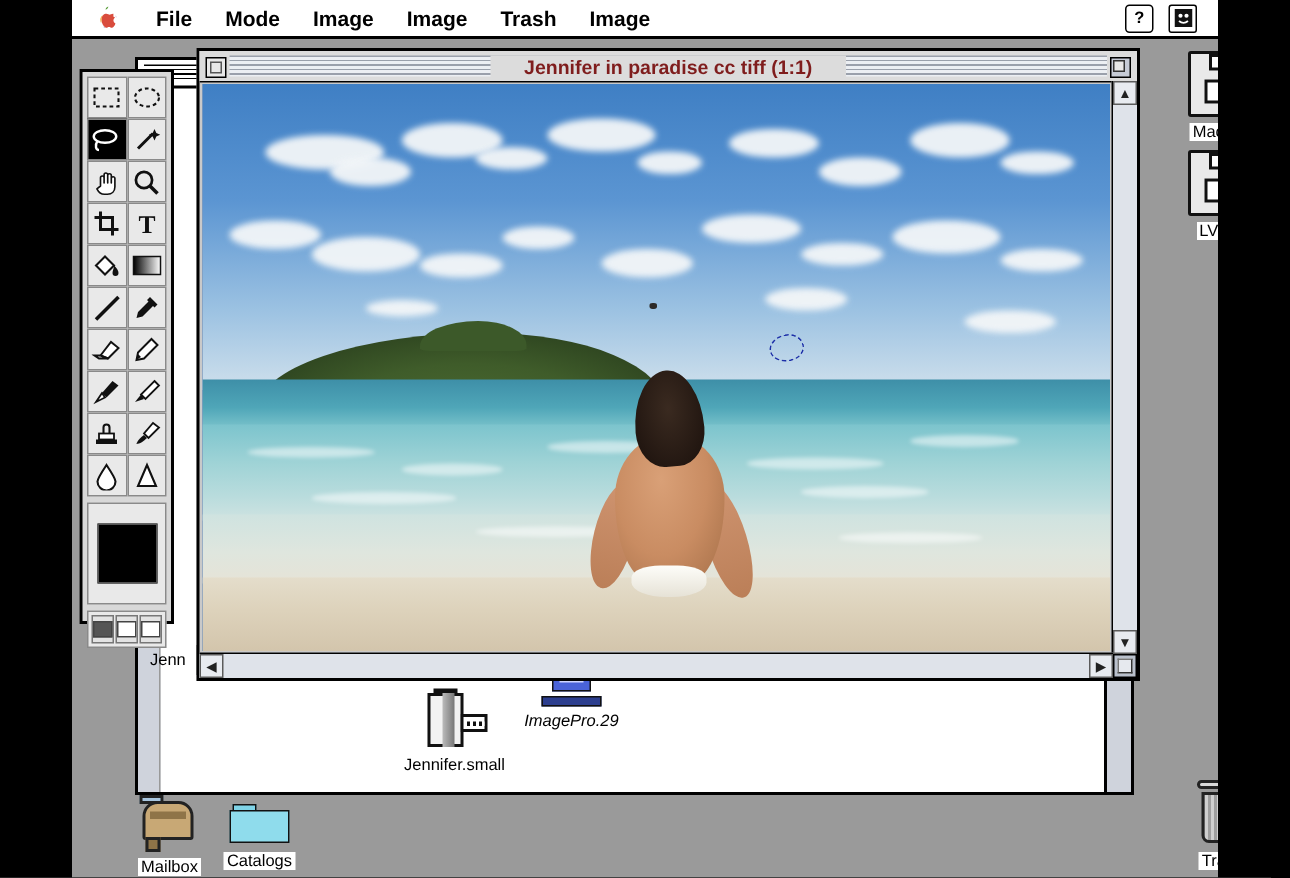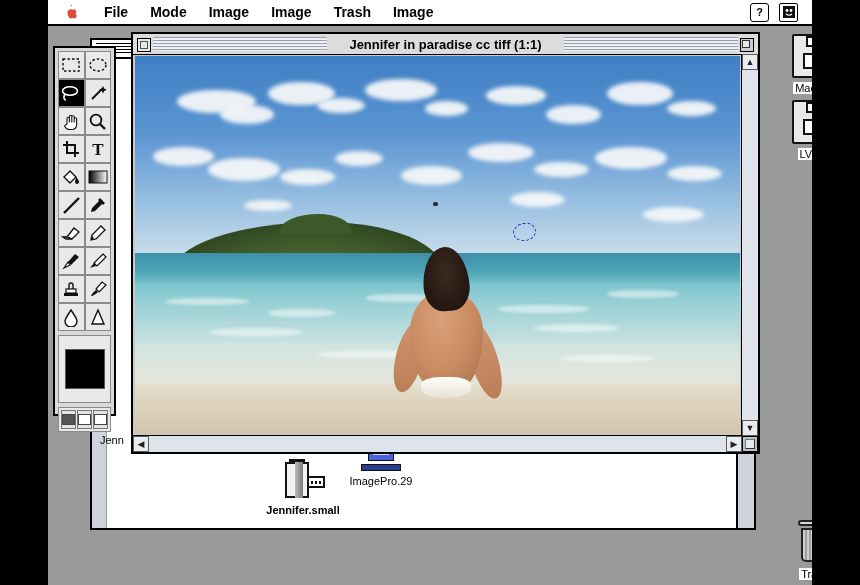--- a/index.html
+++ b/index.html
@@ -59,21 +59,21 @@
   .ps-stripes{position:absolute;left:20px;right:20px;top:3px;height:14px;
      background:repeating-linear-gradient(to bottom,#9aa0ab 0 1px,#eceff3 1px 3px);}
   .ps-title .closebox{position:absolute;left:4px;top:4px;width:12px;height:12px;background:#e8e8e8;
         border:1px solid #000;z-index:3;}
   .ps-title .closebox i{position:absolute;left:2px;top:2px;width:6px;height:6px;border:1px solid #555;display:block;}
   .ps-title .zoombox{position:absolute;right:4px;top:4px;width:12px;height:12px;background:#c6cbd6;
         border:1px solid #000;z-index:3;}
   .ps-title .zoombox i{position:absolute;left:1px;top:1px;width:6px;height:6px;border:1px solid #333;
         background:#e8e8e8;display:block;}
   .ps-title .t{position:relative;z-index:2;margin:0 auto;padding:0 22px;background:#dcdcdc;
-        font-size:13px;font-weight:bold;color:#000000;white-space:nowrap;}
+        font-size:13px;font-weight:bold;color:#7f1d1d;white-space:nowrap;}
 
   .ps-body{position:absolute;left:0;right:0;top:20px;bottom:0;}
   .canvas{position:absolute;left:2px;top:2px;right:18px;bottom:18px;overflow:hidden;background:#3a6fb0;}
   .vscroll{position:absolute;right:0;top:0;width:16px;bottom:16px;background:#dfe3ea;border-left:1px solid #000;}
   .hscroll{position:absolute;left:0;right:16px;bottom:0;height:16px;background:#dfe3ea;border-top:1px solid #000;}
   .sbtn{width:16px;height:16px;background:#e8ebf0;border:1px solid #5b5b5b;box-sizing:border-box;
         display:flex;align-items:center;justify-content:center;font-size:9px;color:#222;}
   .hscroll .sbtn{float:right;}
   .growbox{position:absolute;right:0;bottom:0;width:16px;height:16px;background:#b9c0cc;
         border:1px solid #000;box-sizing:border-box;display:flex;align-items:center;justify-content:center;}
@@ -354,40 +354,55 @@
         <div class="mode">
             <div class="inner"></div>
           </div>
         <div class="mode">
             <div class="inner"></div>
           </div>
       </div>
     </div>
 
 
-    <div class="dicon" style="left:200px;top:460px;font-weight:bold;">
+    <div class="dicon" style="left:200px;top:460px;">
       <div class="ic-film">
         <div class="can"></div>
           <div class="shade"></div>
           <div class="strip"></div>
       </div>
       <div class="lbl">Jennifer.small</div>
     </div>
 
-    <div class="dicon" style="left:278px;top:445px;">
+    <div class="dicon" style="left:278px;top:445px;font-style:italic;">
       <div class="ic-app">
         <div class="base"></div>
           <div class="top"></div>
       </div>
       <div class="lbl">ImagePro.29</div>
     </div>
 
 
 
-
+    <div class="dicon" style="left:10px;top:528px;">
+      <div class="ic-mail">
+        <div class="flag"></div>
+          <div class="box"></div>
+          <div class="post"></div>
+      </div>
+      <div class="lbl boxed">Mailbox</div>
+    </div>
+
+    <div class="dicon" style="left:70px;top:536px;">
+      <div class="ic-folder">
+        <div class="tab"></div>
+          <div class="main"></div>
+      </div>
+      <div class="lbl boxed">Catalogs</div>
+    </div>
 
     <div class="dicon" style="left:712px;top:34px;">
       <div class="ic-drive">
         <div class="body"></div>
           <div class="slot"></div>
           <div class="lower">✓</div>
       </div>
       <div class="lbl boxed">Mac HD</div>
     </div>
 

